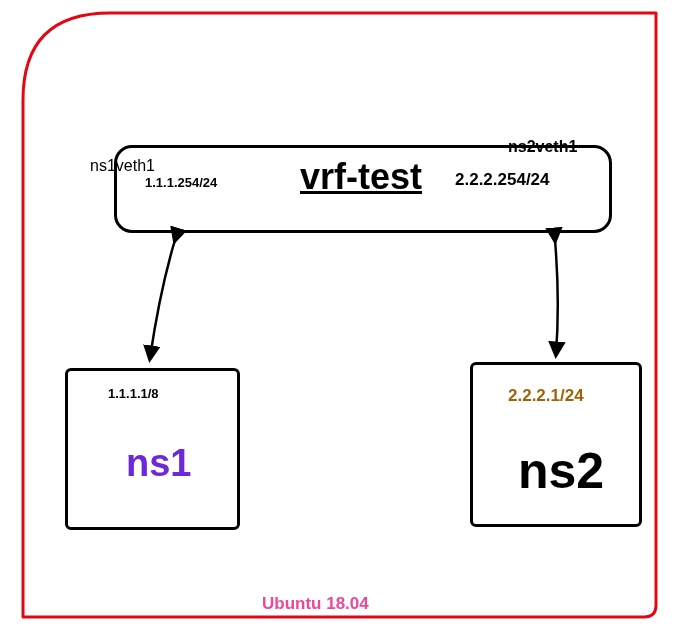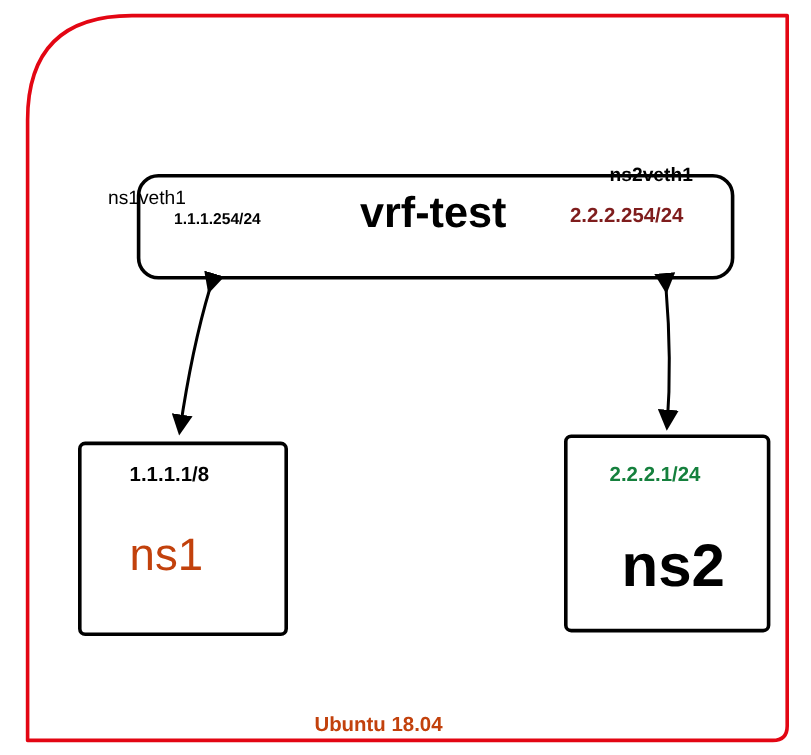--- a/index.html
+++ b/index.html
@@ -31,20 +31,21 @@
       border-radius: 18px;
       background: #fff;
     }
     .vrf-title {
       position: absolute;
       top: 156px;
       left: 300px;
       font-size: 36px;
       font-weight: bold;
       color: #000;
+      text-decoration: underline;
     }
     .label-ns1veth1 {
       position: absolute;
       top: 157px;
       left: 90px;
       font-size: 16px;
       font-weight: normal;
       color: #000;
     }
     .label-ns2veth1 {
@@ -62,22 +63,21 @@
       font-size: 13px;
       font-weight: bold;
       color: #000;
     }
     .ip-right-top {
       position: absolute;
       top: 170px;
       left: 455px;
       font-size: 17px;
       font-weight: bold;
-      color: #7f1d1d;
-      margin-left: 20px;
+      color: #000000;
     }
     .ns1-box {
       position: absolute;
       top: 368px;
       left: 65px;
       width: 175px;
       height: 162px;
       border: 3px solid #000;
       border-radius: 6px;
       background: #fff;
@@ -89,55 +89,55 @@
       width: 172px;
       height: 165px;
       border: 3px solid #000;
       border-radius: 6px;
       background: #fff;
     }
     .ip-ns1 {
       position: absolute;
       top: 386px;
       left: 108px;
-      font-size: 17px;
+      font-size: 13px;
       font-weight: bold;
       color: #000;
     }
     .ip-ns2 {
       position: absolute;
       top: 386px;
       left: 508px;
       font-size: 17px;
       font-weight: bold;
-      color: #15803d;
+      color: #a16207;
     }
     .ns1-label {
       position: absolute;
       top: 442px;
-      left: 108px;
+      left: 126px;
       font-size: 38px;
-      font-weight: normal;
-      color: #c2410c;
+      font-weight: bold;
+      color: #6d28d9;
     }
     .ns2-label {
       position: absolute;
       top: 442px;
       left: 518px;
       font-size: 50px;
       font-weight: bold;
       color: #000;
     }
     .os-label {
       position: absolute;
       top: 594px;
       left: 262px;
       font-size: 17px;
       font-weight: bold;
-      color: #c2410c;
+      color: #ec4899;
     }
     .arrow-svg {
       position: absolute;
       top: 0;
       left: 0;
       width: 676px;
       height: 629px;
       pointer-events: none;
     }
   </style>

